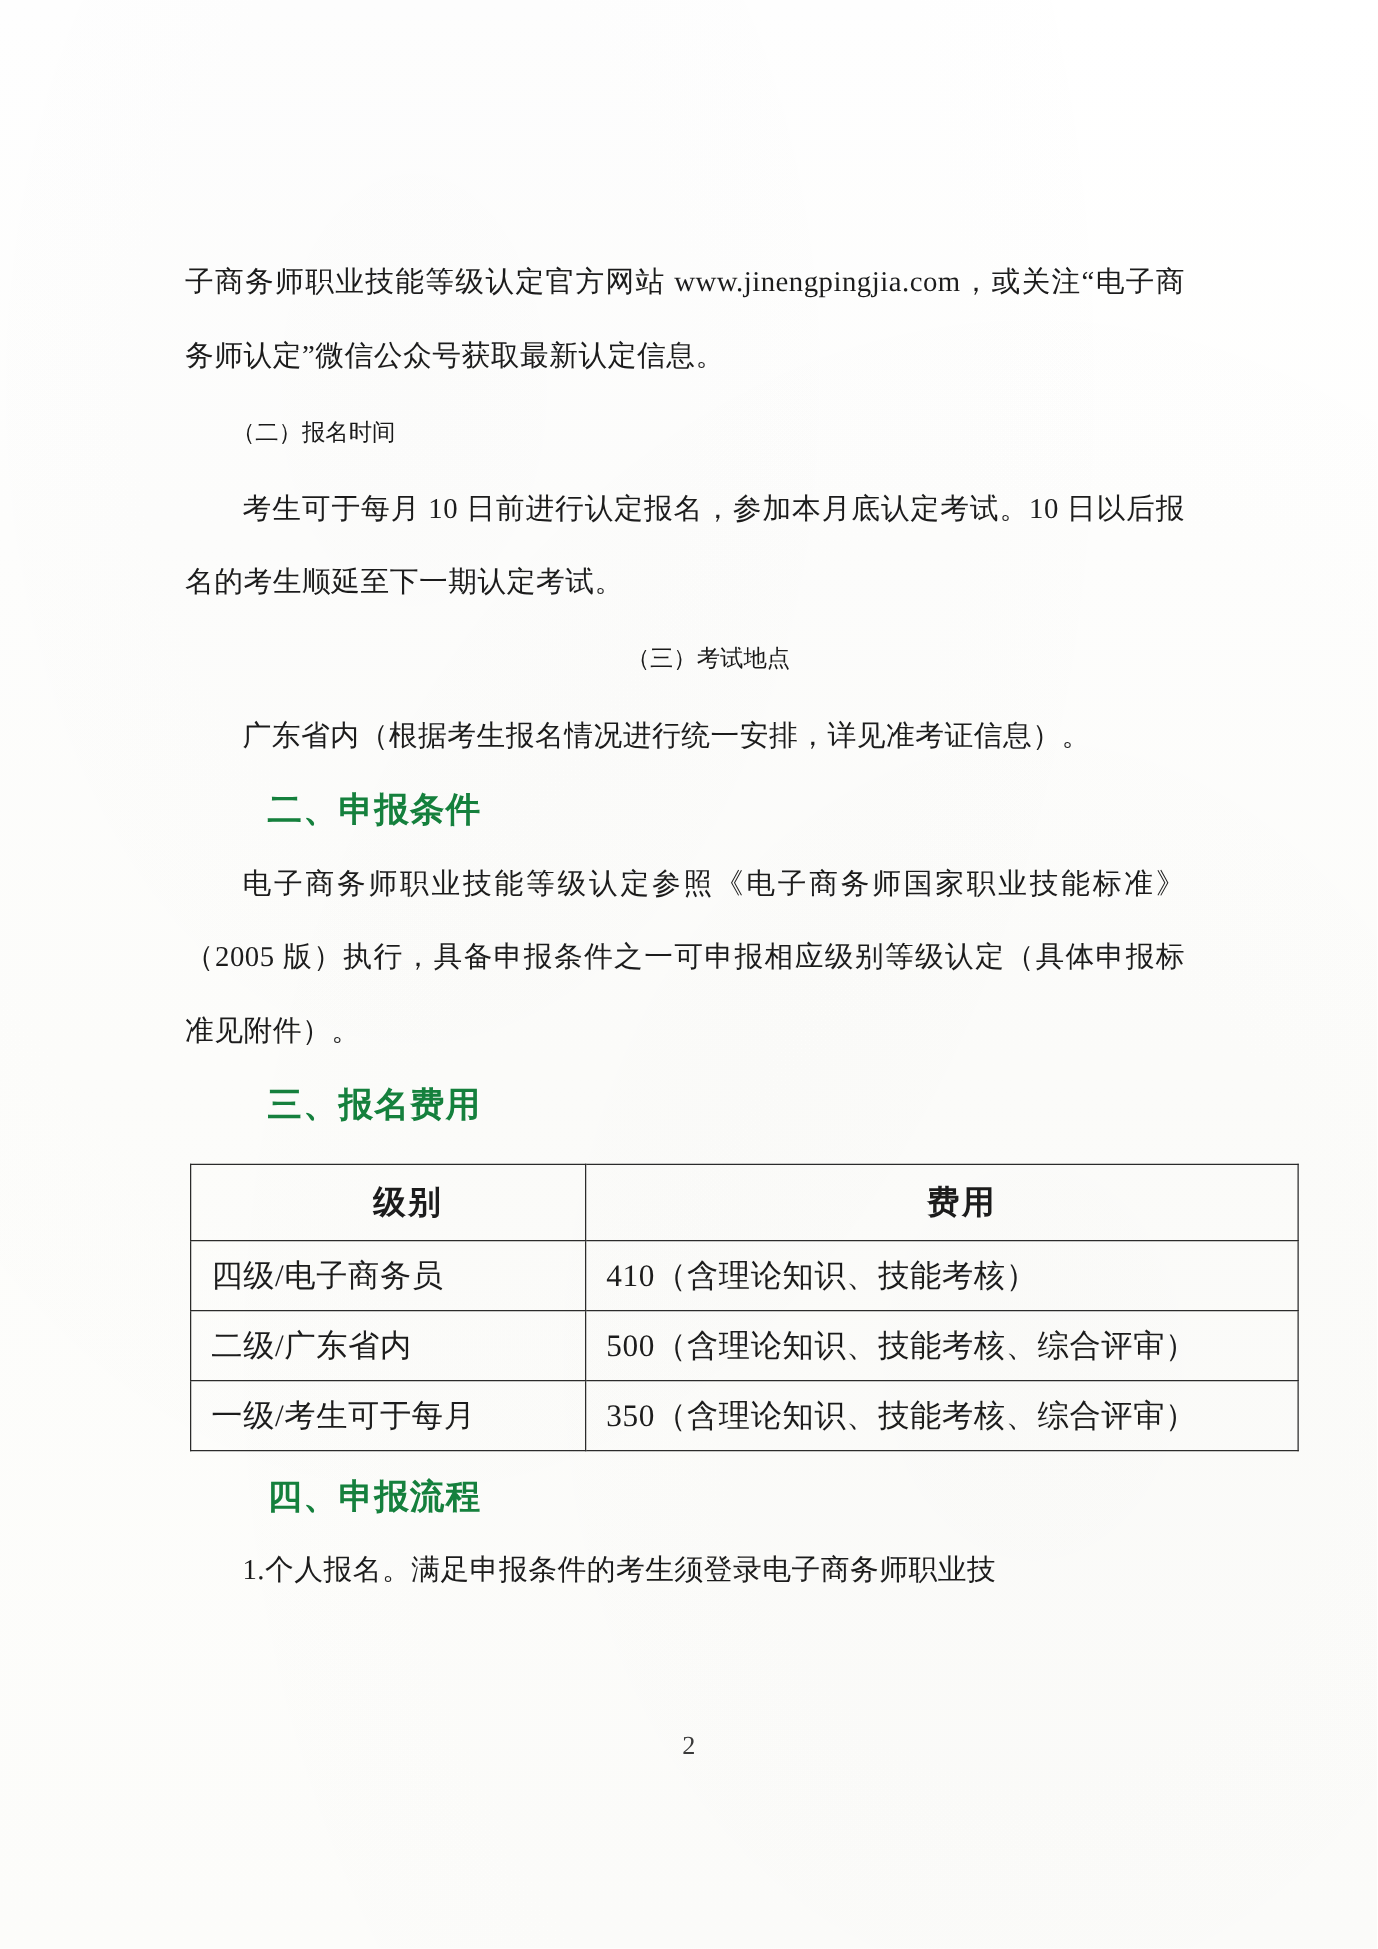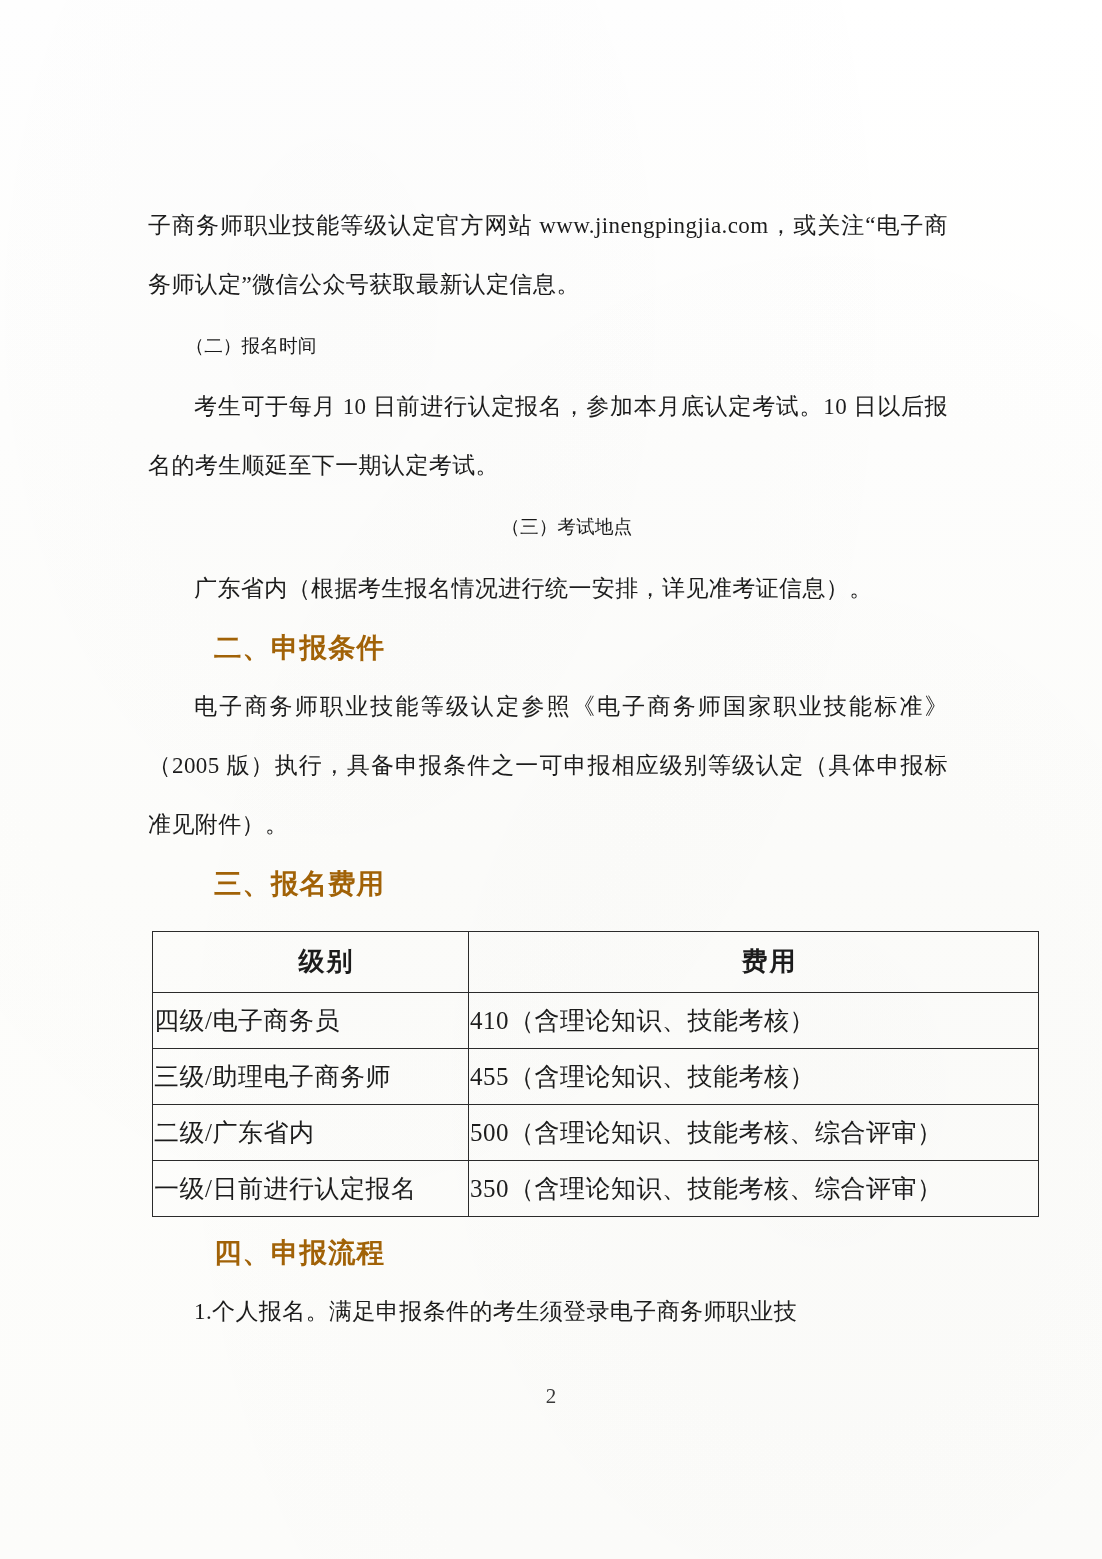--- a/index.html
+++ b/index.html
@@ -51,21 +51,21 @@
     text-indent: 2em;
   }
   h2.section-heading {
     margin: 0;
     font-size: 27.5px;
     line-height: 59px;
     font-weight: bold;
     text-indent: 2.4em;
     letter-spacing: 1px;
     font-family: "Liberation Sans", "DejaVu Sans", sans-serif;
-    color: #a16207;
+    color: #15803d;
   }
   .subheading {
     text-indent: 2em;
   }
   
   .fee-table-wrap {
     margin: 18px 0 0 4px;
     width: 820px;
   }
   table.fee-table {
@@ -86,21 +86,21 @@
     height: 60px;
     text-align: center;
     font-weight: bold;
     font-size: 26px;
     font-family: "Liberation Sans", "DejaVu Sans", sans-serif;
     letter-spacing: 2px;
     padding-left: 32px;
   }
   table.fee-table td {
     height: 55px;
-    padding-left: 1px;
+    padding-left: 16px;
     text-align: left;
     letter-spacing: 0.5px;
     white-space: nowrap;
   }
   .col-level { width: 283px; }
   .col-fee   { width: 537px; }
 
   .page-number {
     position: absolute;
     left: 0;
@@ -143,29 +143,25 @@
             <th class="col-level">级别</th>
             <th class="col-fee">费用</th>
           </tr>
         </thead>
         <tbody>
           <tr>
             <td class="col-level">四级/电子商务员</td>
             <td class="col-fee">410（含理论知识、技能考核）</td>
           </tr>
           <tr>
-            <td class="col-level">三级/助理电子商务师</td>
-            <td class="col-fee">455（含理论知识、技能考核）</td>
-          </tr>
-          <tr>
             <td class="col-level">二级/广东省内</td>
             <td class="col-fee">500（含理论知识、技能考核、综合评审）</td>
           </tr>
           <tr>
-            <td class="col-level">一级/日前进行认定报名</td>
+            <td class="col-level">一级/考生可于每月</td>
             <td class="col-fee">350（含理论知识、技能考核、综合评审）</td>
           </tr>
         </tbody>
       </table>
     </div>
 
     <div class="spacer-sm"></div>
 
     <h2 class="section-heading">四、申报流程</h2>
 

